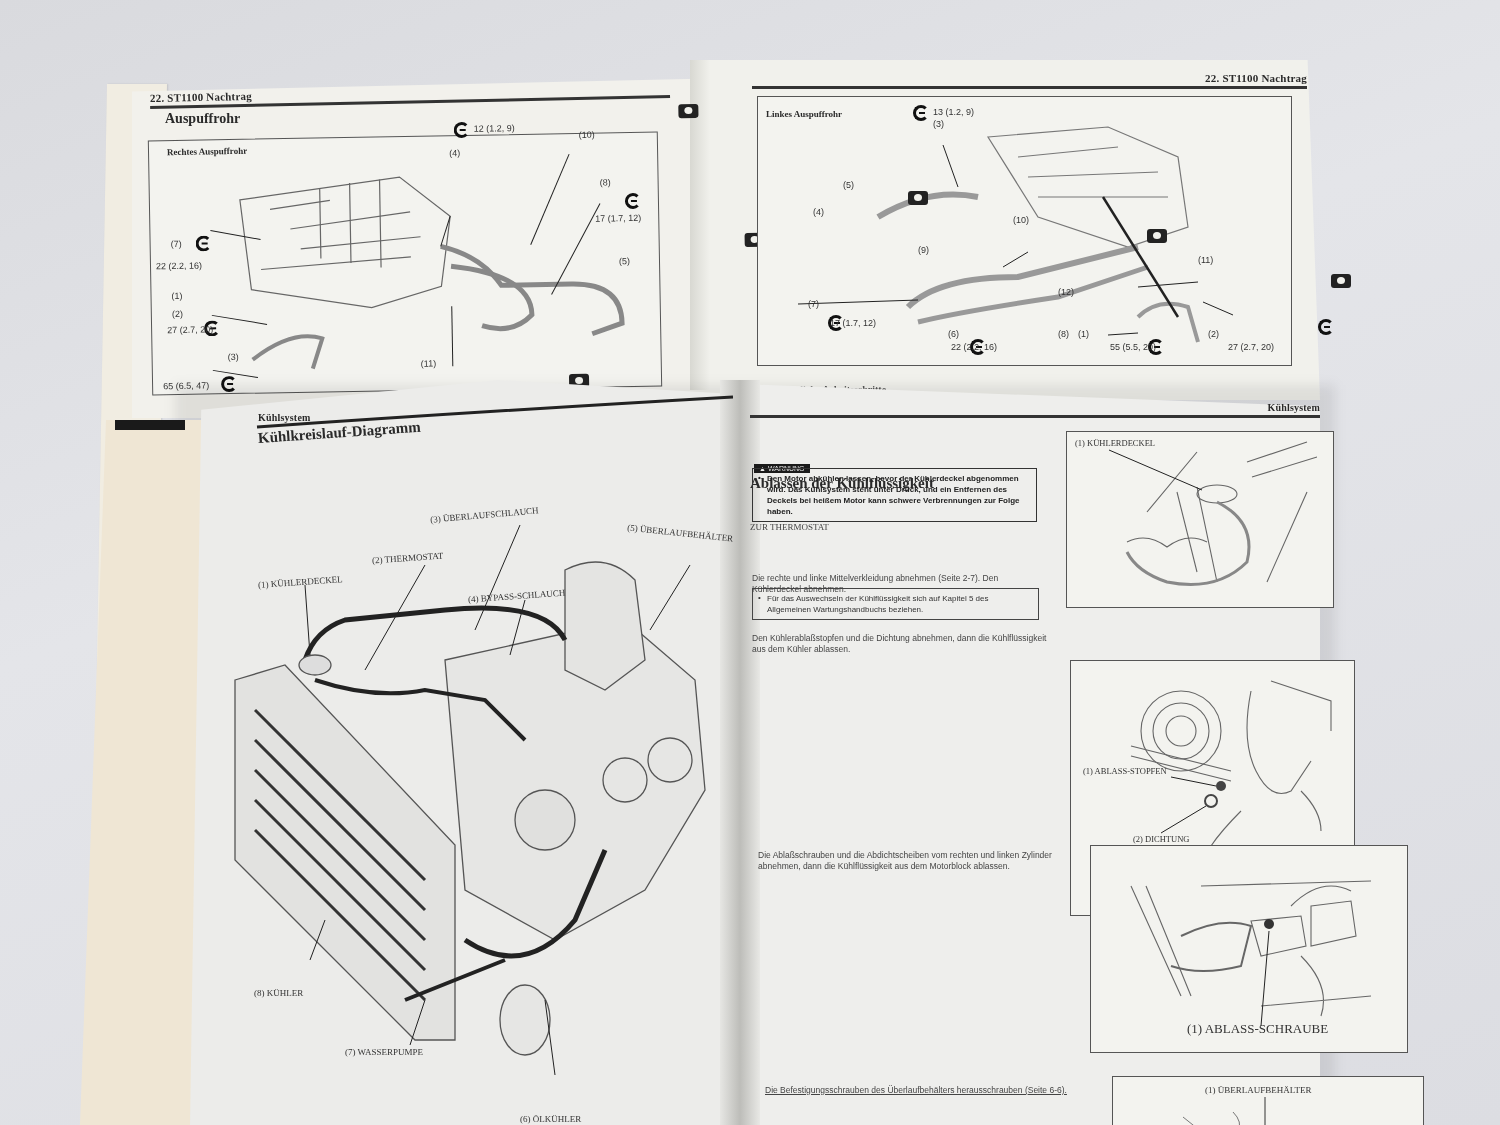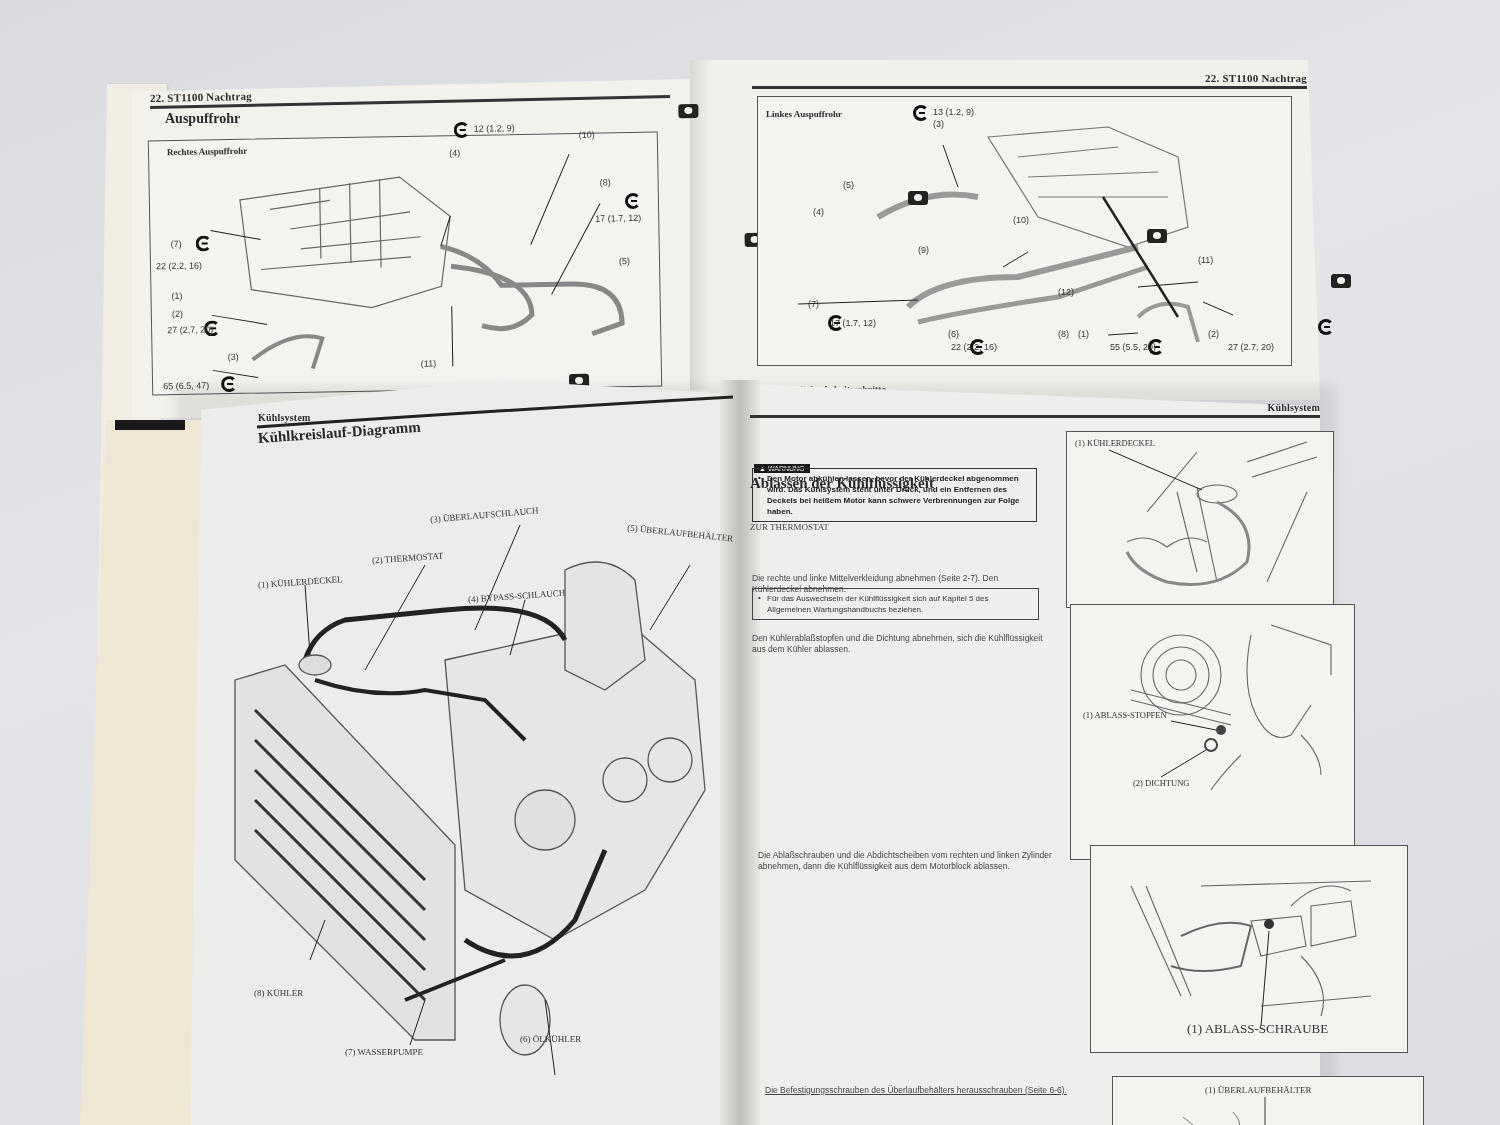--- a/index.html
+++ b/index.html
@@ -259,56 +259,56 @@
     <line x1="185" y1="485" x2="200" y2="440"></line>
     <line x1="330" y1="515" x2="320" y2="440"></line>
   </g>
 </svg>
 
 <span class="abs diag-label" style="left:258px;top:577px;transform:rotate(-4deg);">(1) KÜHLERDECKEL</span>
 <span class="abs diag-label" style="left:372px;top:553px;transform:rotate(-4deg);">(2) THERMOSTAT</span>
 <span class="abs diag-label" style="left:430px;top:510px;transform:rotate(-5deg);">(3) ÜBERLAUFSCHLAUCH</span>
 <span class="abs diag-label" style="left:468px;top:591px;transform:rotate(-4deg);">(4) BYPASS-SCHLAUCH</span>
 <span class="abs diag-label" style="left:627px;top:528px;transform:rotate(6deg);">(5) ÜBERLAUFBEHÄLTER</span>
-<span class="abs diag-label" style="left:520px;top:1034px;">(6) ÖLKÜHLER</span>
+<span class="abs diag-label" style="left:520px;top:1114px;">(6) ÖLKÜHLER</span>
 <span class="abs diag-label" style="left:345px;top:1047px;">(7) WASSERPUMPE</span>
 <span class="abs diag-label" style="left:254px;top:988px;">(8) KÜHLER</span>
 
 <div class="abs run-head" style="left:750px;top:402px;width:570px;text-align:right;font-size:10px;">Kühlsystem</div>
 <div class="abs sec-title" style="left:750px;top:431px;font-size:15px;margin-top:44px;">Ablassen der Kühlflüssigkeit</div>
 
 <div class="abs" style="left:754px;top:457px;">
   <span class="warn-tag">▲ <span>WARNUNG</span></span>
 </div>
 <div class="abs warn-box" style="left:752px;top:468px;width:285px;">Den Motor abkühlen lassen, bevor der Kühlerdeckel abgenommen wird. Das Kühlsystem steht unter Druck, und ein Entfernen des Deckels bei heißem Motor kann schwere Verbrennungen zur Folge haben.</div>
 
 <div class="abs" style="left:750px;top:522px;font-size:9px;color:#444;">ZUR THERMOSTAT</div>
 <div class="abs note-box" style="left:752px;top:534px;width:287px;">Für das Auswechseln der Kühlflüssigkeit sich auf Kapitel 5 des Allgemeinen Wartungshandbuchs beziehen.</div>
 
 <div class="abs body-txt" style="left:752px;top:573px;width:285px;">Die rechte und linke Mittelverkleidung abnehmen (Seite 2-7). Den Kühlerdeckel abnehmen.</div>
-<div class="abs body-txt" style="left:752px;top:633px;width:295px;">Den Kühlerablaßstopfen und die Dichtung abnehmen, sich die Kühlflüssigkeit aus dem Kühler ablassen.</div>
+<div class="abs body-txt" style="left:752px;top:633px;width:295px;">Den Kühlerablaßstopfen und die Dichtung abnehmen, dann die Kühlflüssigkeit aus dem Kühler ablassen.</div>
 <div class="abs body-txt" style="left:758px;top:850px;width:305px;">Die Ablaßschrauben und die Abdichtscheiben vom rechten und linken Zylinder abnehmen, dann die Kühlflüssigkeit aus dem Motorblock ablassen.</div>
 <div class="abs body-txt" style="left:765px;top:1085px;width:330px;text-decoration:underline;">Die Befestigungsschrauben des Überlaufbehälters herausschrauben (Seite 6-6).</div>
 
 <div class="abs fig-box" style="left:1066px;top:431px;width:268px;height:177px;">
   <span class="abs diag-label" style="left:8px;top:6px;font-size:8.5px;">(1) KÜHLERDECKEL</span>
   <svg width="268" height="177">
     <g stroke="#666" fill="none" stroke-width="1.1">
       <path d="M60 110 Q80 100 100 115 Q120 100 140 110"></path>
       <ellipse cx="150" cy="62" rx="20" ry="9"></ellipse>
       <path d="M110 60 L130 140 M130 55 L150 150"></path>
       <path d="M150 70 Q190 90 180 130 Q150 160 100 150 Q70 140 60 120" stroke-width="3" stroke="#888"></path>
       <path d="M180 30 L240 10 M185 45 L250 25"></path>
       <path d="M80 80 L130 20 M200 150 L240 60"></path>
     </g>
     <line x1="42" y1="18" x2="135" y2="58" stroke="#222" stroke-width="1"></line>
   </svg>
 </div>
 
-<div class="abs fig-box" style="left:1070px;top:604px;width:285px;height:256px;">
+<div class="abs fig-box" style="left:1070px;top:660px;width:285px;height:256px;">
   <svg width="285" height="198">
     <g stroke="#666" fill="none" stroke-width="1.1">
       <circle cx="110" cy="70" r="40"></circle>
       <circle cx="110" cy="70" r="28"></circle>
       <circle cx="110" cy="70" r="15"></circle>
       <path d="M60 85 L160 110 M60 95 L160 120"></path>
       <path d="M180 30 Q170 80 185 110 Q200 140 220 130 L240 100"></path>
       <path d="M200 20 L260 40 L260 70"></path>
       <path d="M170 150 Q150 170 140 185 M230 130 Q250 150 250 170"></path>
     </g>

